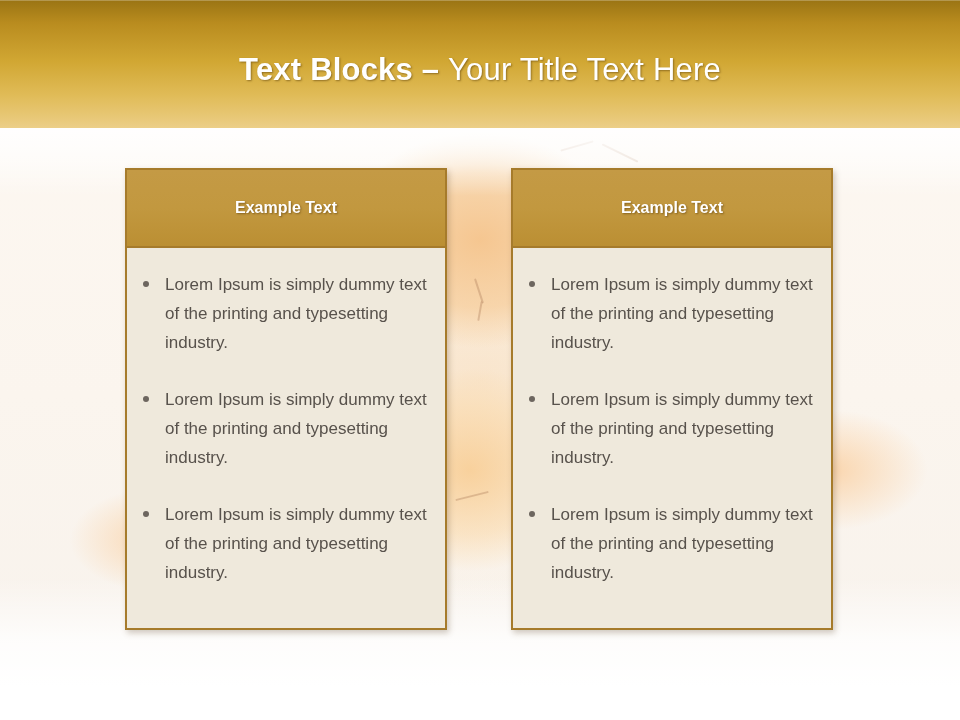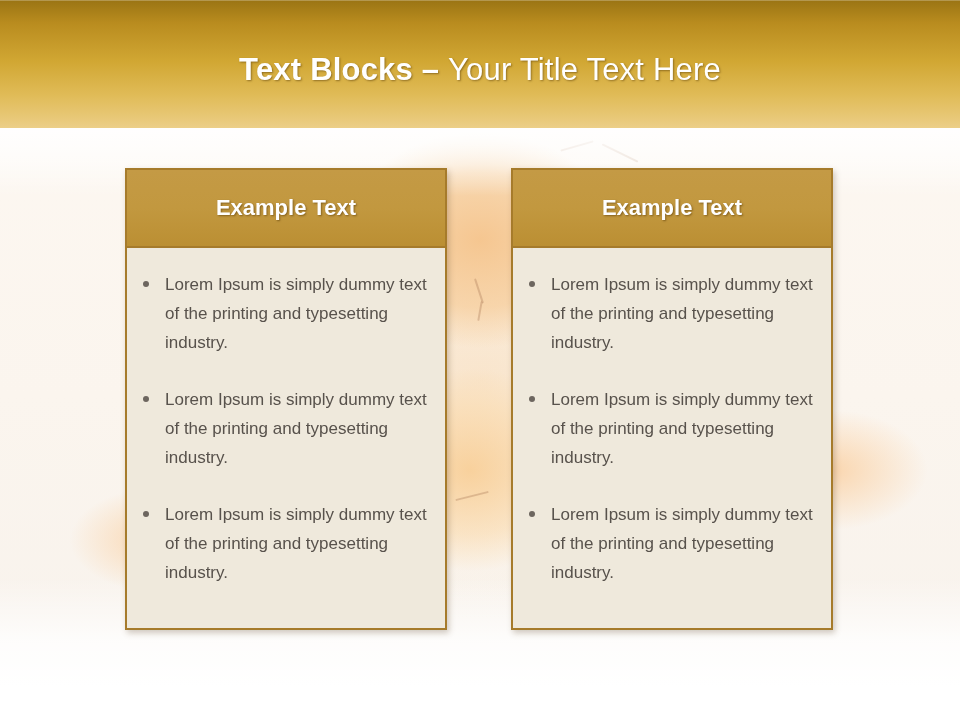--- a/index.html
+++ b/index.html
@@ -105,21 +105,21 @@
     position: relative;
     height: 78px;
     box-sizing: border-box;
     border-bottom: 2px solid #a67b2b;
     background: linear-gradient(180deg, #c49a45 0%, #c2983f 50%, #bb8f33 100%);
     display: flex;
     align-items: center;
     justify-content: center;
   }
   .card-head-text {
-    font-size: 22px;
+    font-size: 16px;
     font-weight: bold;
     color: #ffffff;
     text-shadow: 1px 1px 2px rgba(90,60,10,0.6);
   }
 
   .card-body {
     padding: 22px 16px 10px 2px;
   }
   .bullet-list {
     list-style: none;

